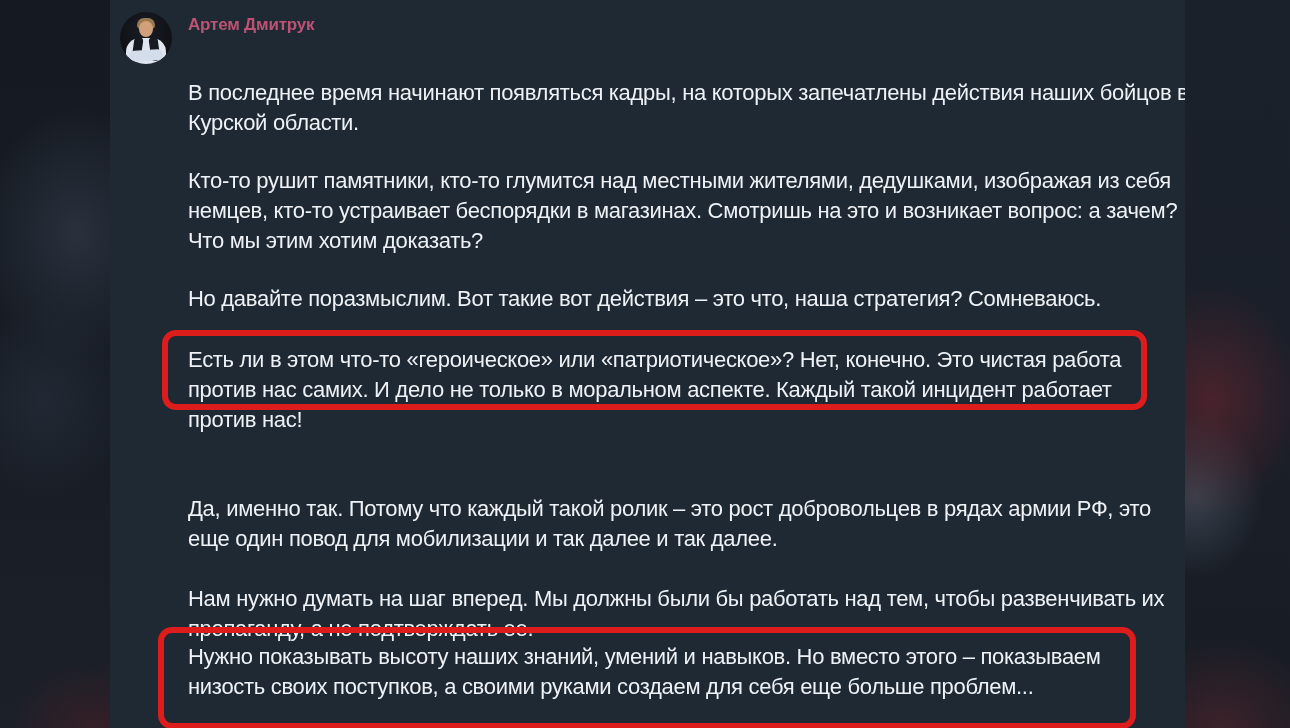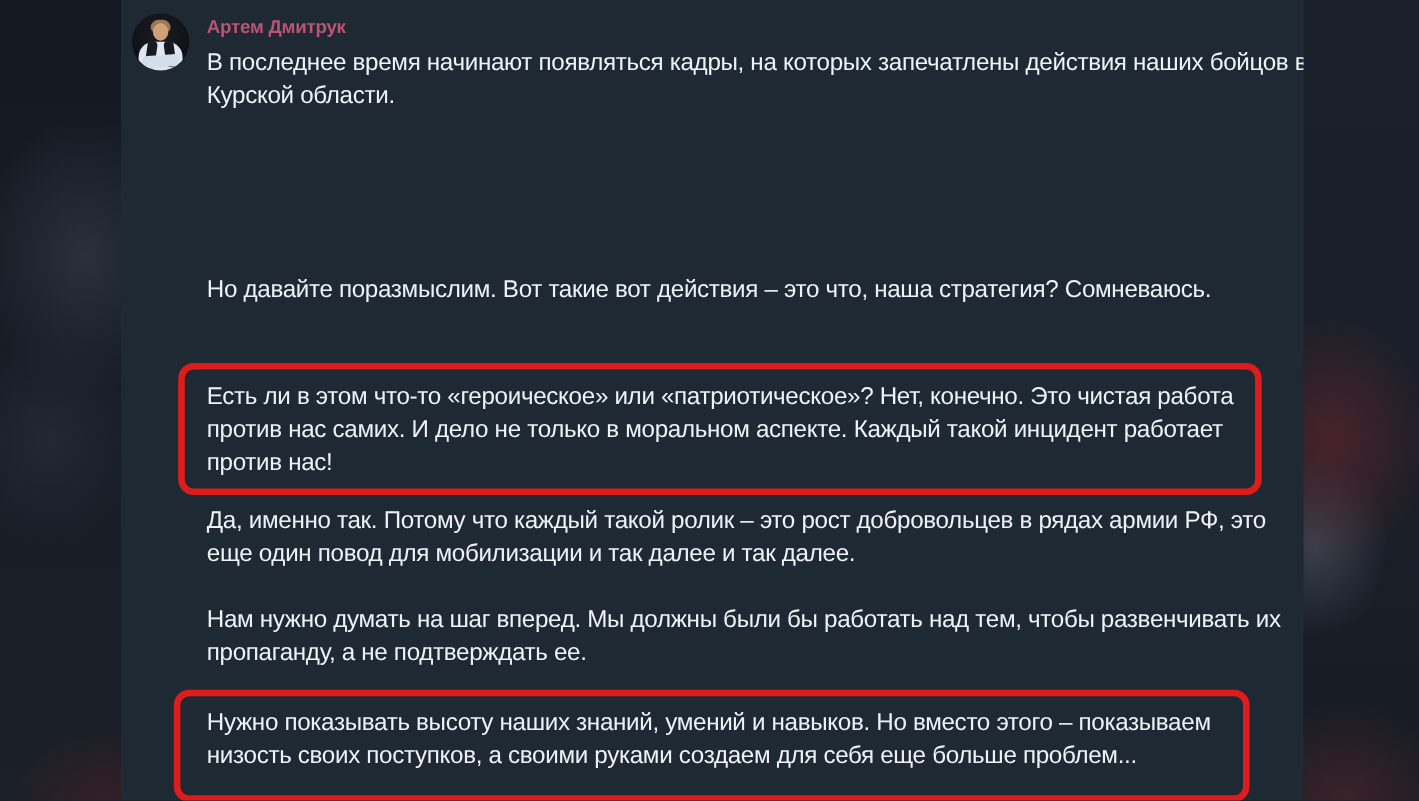--- a/index.html
+++ b/index.html
@@ -113,20 +113,21 @@
   }
   
   .para {
     position: absolute;
     left: 78px;
     width: 1005px;
     font-size: 22px;
     line-height: 30px;
     letter-spacing: -0.3px;
     color: #eef2f6;
+    margin-top: 36px;
   }
   .p1 { top: 42px; }
   .p2 { top: 130px; }
   .p3 { top: 248px; }
   .p5 { top: 458px; }
   .p6 { top: 548px; }
   
   .hl-box {
     position: absolute;
     box-sizing: border-box;
@@ -137,21 +138,21 @@
   .hl-box .para-inner {
     font-size: 22px;
     line-height: 30px;
     letter-spacing: -0.3px;
     color: #eef2f6;
   }
   .hl1 {
     left: 52px;
     top: 330px;
     width: 985px;
-    height: 120px;
+    height: 80px;
     padding: 9px 6px 0 20px;
   }
   .hl2 {
     left: 48px;
     top: 627px;
     width: 978px;
     height: 102px;
     padding: 9px 6px 4px 24px;
     overflow: hidden;
   }
@@ -172,20 +173,21 @@
       <div class="av-shirt"></div>
       <div class="av-vest-l"></div>
       <div class="av-vest-r"></div>
       <div class="av-arms"></div>
     </div>
 
     <div class="author-name">Артем Дмитрук</div>
 
     <div class="para p1">В последнее время начинают появляться кадры, на которых запечатлены действия наших бойцов в Курской области.</div>
 
+    <div class="para p2">Кто-то рушит памятники, кто-то глумится над местными жителями, дедушками, изображая из себя немцев, кто-то устраивает беспорядки в магазинах. Смотришь на это и возникает вопрос: а зачем? Что мы этим хотим доказать?</div>
 
     <div class="para p3">Но давайте поразмыслим. Вот такие вот действия – это что, наша стратегия? Сомневаюсь.</div>
 
     <div class="hl-box hl1">
       <div class="para-inner">Есть ли в этом что-то «героическое» или «патриотическое»? Нет, конечно. Это чистая работа против нас самих. И дело не только в моральном аспекте. Каждый такой инцидент работает против нас!</div>
     </div>
 
     <div class="para p6">Нам нужно думать на шаг вперед. Мы должны были бы работать над тем, чтобы развенчивать их пропаганду, а не подтверждать ее.</div>
 
     <div class="para p5">Да, именно так. Потому что каждый такой ролик – это рост добровольцев в рядах армии РФ, это еще один повод для мобилизации и так далее и так далее.</div>

